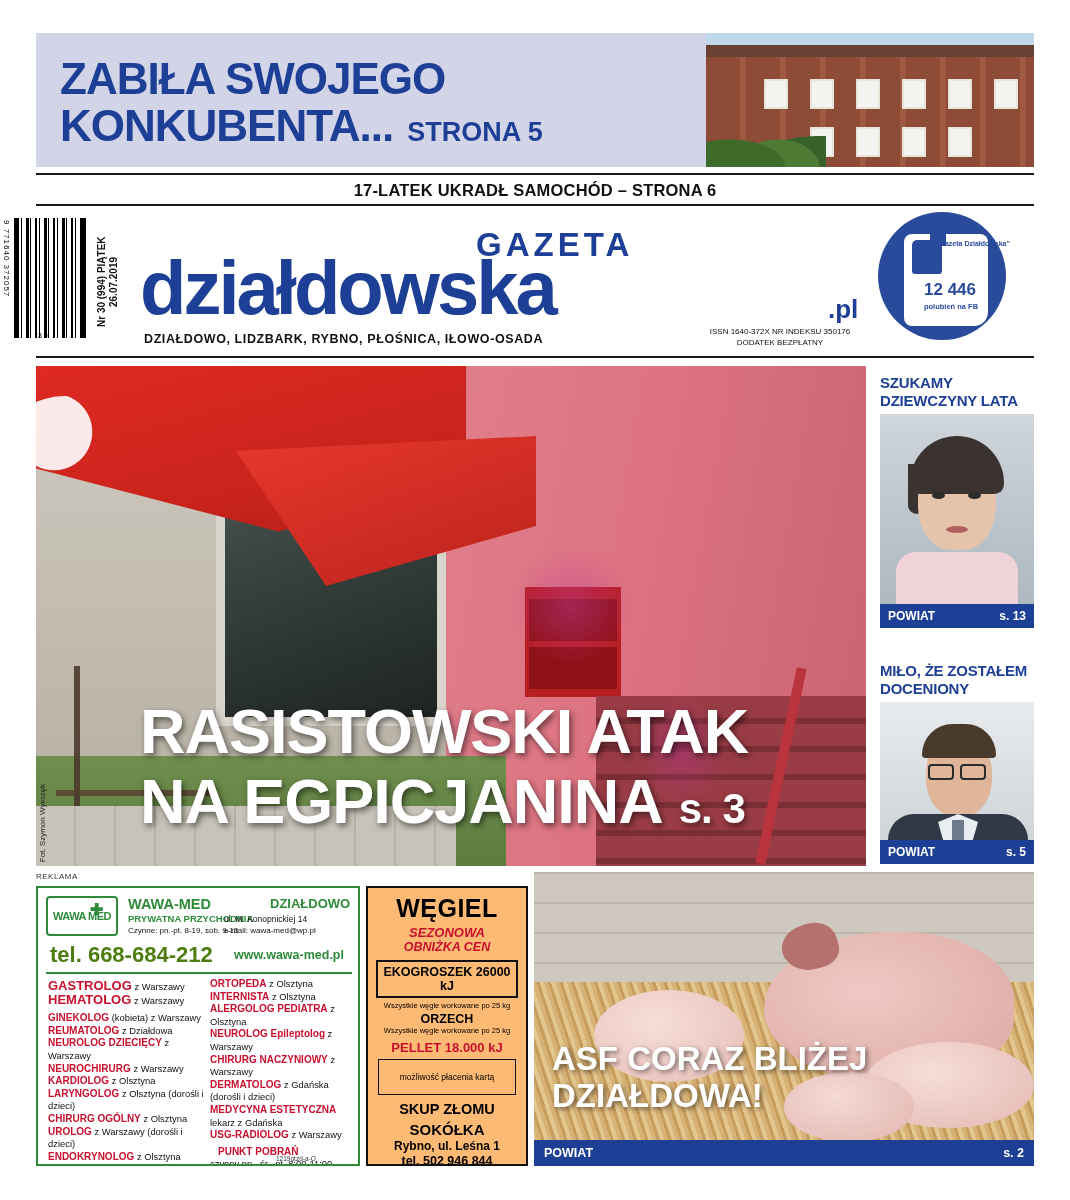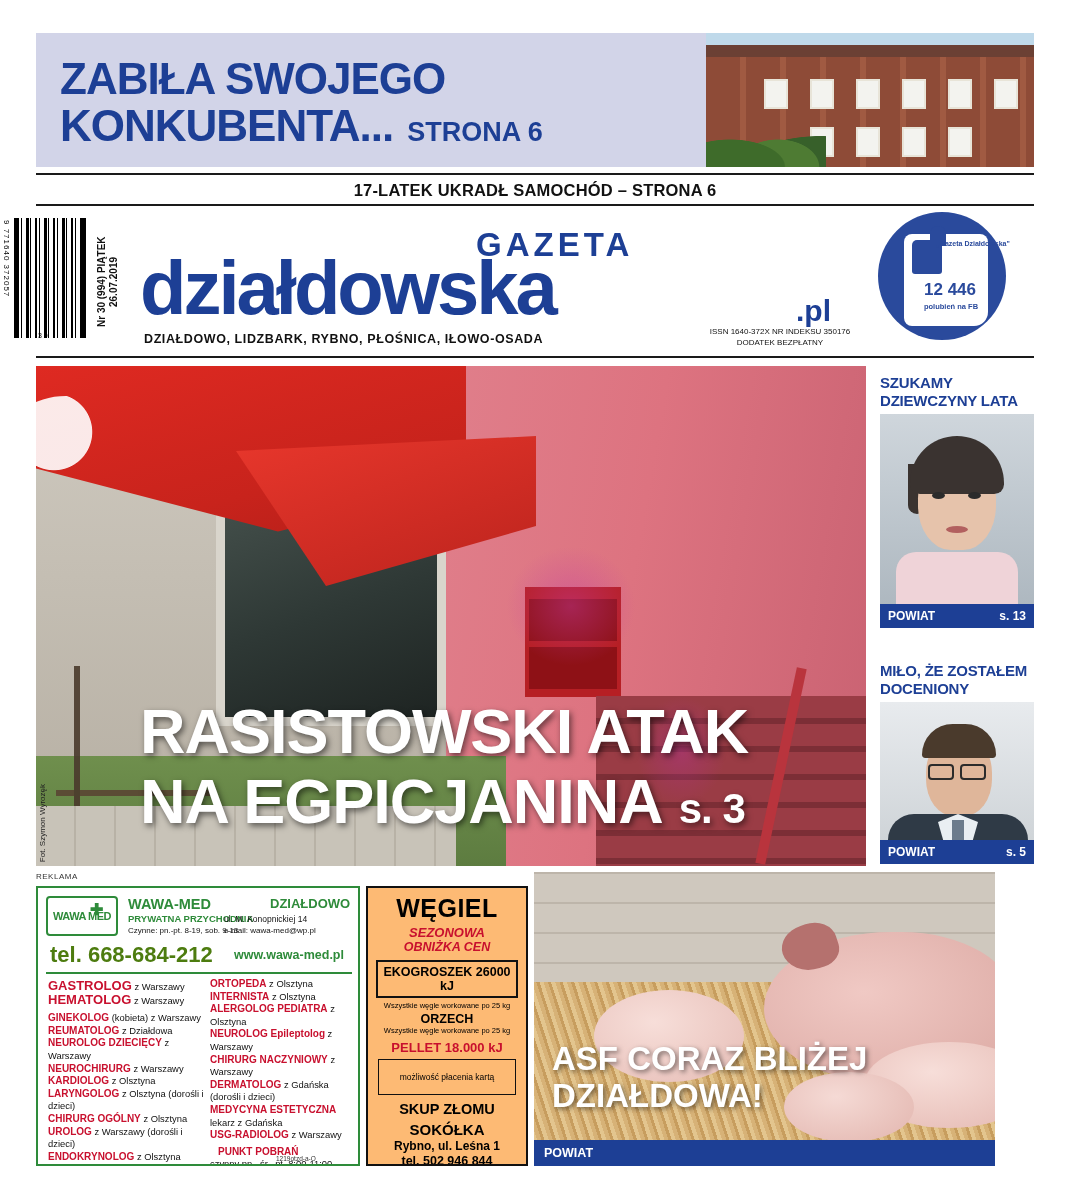--- a/index.html
+++ b/index.html
@@ -99,22 +99,22 @@
   .logo-gazeta {
     position: absolute; left: 336px; top: 4px;
     font-size: 33px; font-weight: bold; color: #1d3f95; letter-spacing: 4px;
   }
   .logo-main {
     position: absolute; left: 0; top: 28px;
     font-size: 76px; font-weight: bold; color: #1d3f95;
     letter-spacing: -3px; line-height: 76px;
   }
   .logo-pl {
-    position: absolute; left: 656px; top: 72px;
-    font-size: 30px; font-weight: bold; color: #1d3f95;
+    position: absolute; left: 688px; top: 72px;
+    font-size: 26px; font-weight: bold; color: #1d3f95;
   }
   .logo-cities {
     position: absolute; left: 144px; top: 124px;
     font-size: 12.5px; font-weight: bold; color: #111; letter-spacing: 0.6px;
   }
   .issn-block {
     position: absolute; left: 690px; top: 118px; width: 180px;
     text-align: center; font-size: 8px; line-height: 11px; color: #111;
   }
   .fb-badge {
@@ -309,21 +309,21 @@
   .wg-pellet { margin-top:5px; font-size:13px; font-weight:bold; color:#c8102e; }
   .wg-karta { margin:4px 10px 0; border:1px solid #111; font-size:8.5px; padding:12px; }
   .wg-skup { margin-top:6px; font-size:14.5px; font-weight:bold; }
   .wg-sok { margin-top:4px; font-size:15px; font-weight:bold; }
   .wg-addr { font-size:12px; font-weight:bold; margin-top:1px; }
   .wg-tel { font-size:12.5px; font-weight:bold; margin-top:1px; }
   .wg-www { margin:5px 6px 0; background:#1e5fbf; color:#fff; font-size:11.5px; font-weight:bold; padding:2px 0; }
 
   
   .ad3 {
-    position:absolute; left:534px; top:872px; width:461px; height:294px;
+    position:absolute; left:534px; top:872px; width:500px; height:294px;
     overflow:hidden; background:#c9a87a;
   }
   .pg-wall { position:absolute; left:0; top:0; width:500px; height:120px;
     background: repeating-linear-gradient(0deg,#cfc8be 0 28px,#bdb5aa 28px 30px); }
   .pg-straw { position:absolute; left:0; top:110px; width:500px; height:184px;
     background: repeating-linear-gradient(72deg,#d7b277 0 4px,#c79d5e 4px 7px,#e3c58e 7px 11px); }
   .pig-big { position:absolute; left:230px; top:60px; width:250px; height:150px;
     background: radial-gradient(ellipse at 40% 40%, #f0c9c4, #dba8a2); border-radius:52% 46% 44% 50%; }
   .pig-ear { position:absolute; left:248px; top:52px; width:56px; height:46px; background:#b5716e; border-radius:50% 50% 40% 60%; transform:rotate(-18deg); }
   .pig-small1 { position:absolute; left:60px; top:118px; width:150px; height:92px;
@@ -343,21 +343,21 @@
     display:flex; align-items:center; justify-content:space-between; padding:0 10px;
   }
 </style>
 </head>
 <body>
 
 <div class="top-banner">
   <div class="top-banner-text">
     <div class="tb-line">ZABIŁA SWOJEGO</div>
     <div class="tb-line">
-      <span>KONKUBENTA...</span><span class="tb-strona">STRONA 6</span>
+      <span>KONKUBENTA...</span><span class="tb-strona">STRONA 5</span>
     </div>
   </div>
   <div class="top-banner-photo">
     <div class="tb-roof"></div>
     <div class="tb-building"></div>
     <div class="tb-win" style="left:58px;  top:46px;"></div>
     <div class="tb-win" style="left:104px; top:46px;"></div>
     <div class="tb-win" style="left:150px; top:46px;"></div>
     <div class="tb-win" style="left:196px; top:46px;"></div>
     <div class="tb-win" style="left:242px; top:46px;"></div>

